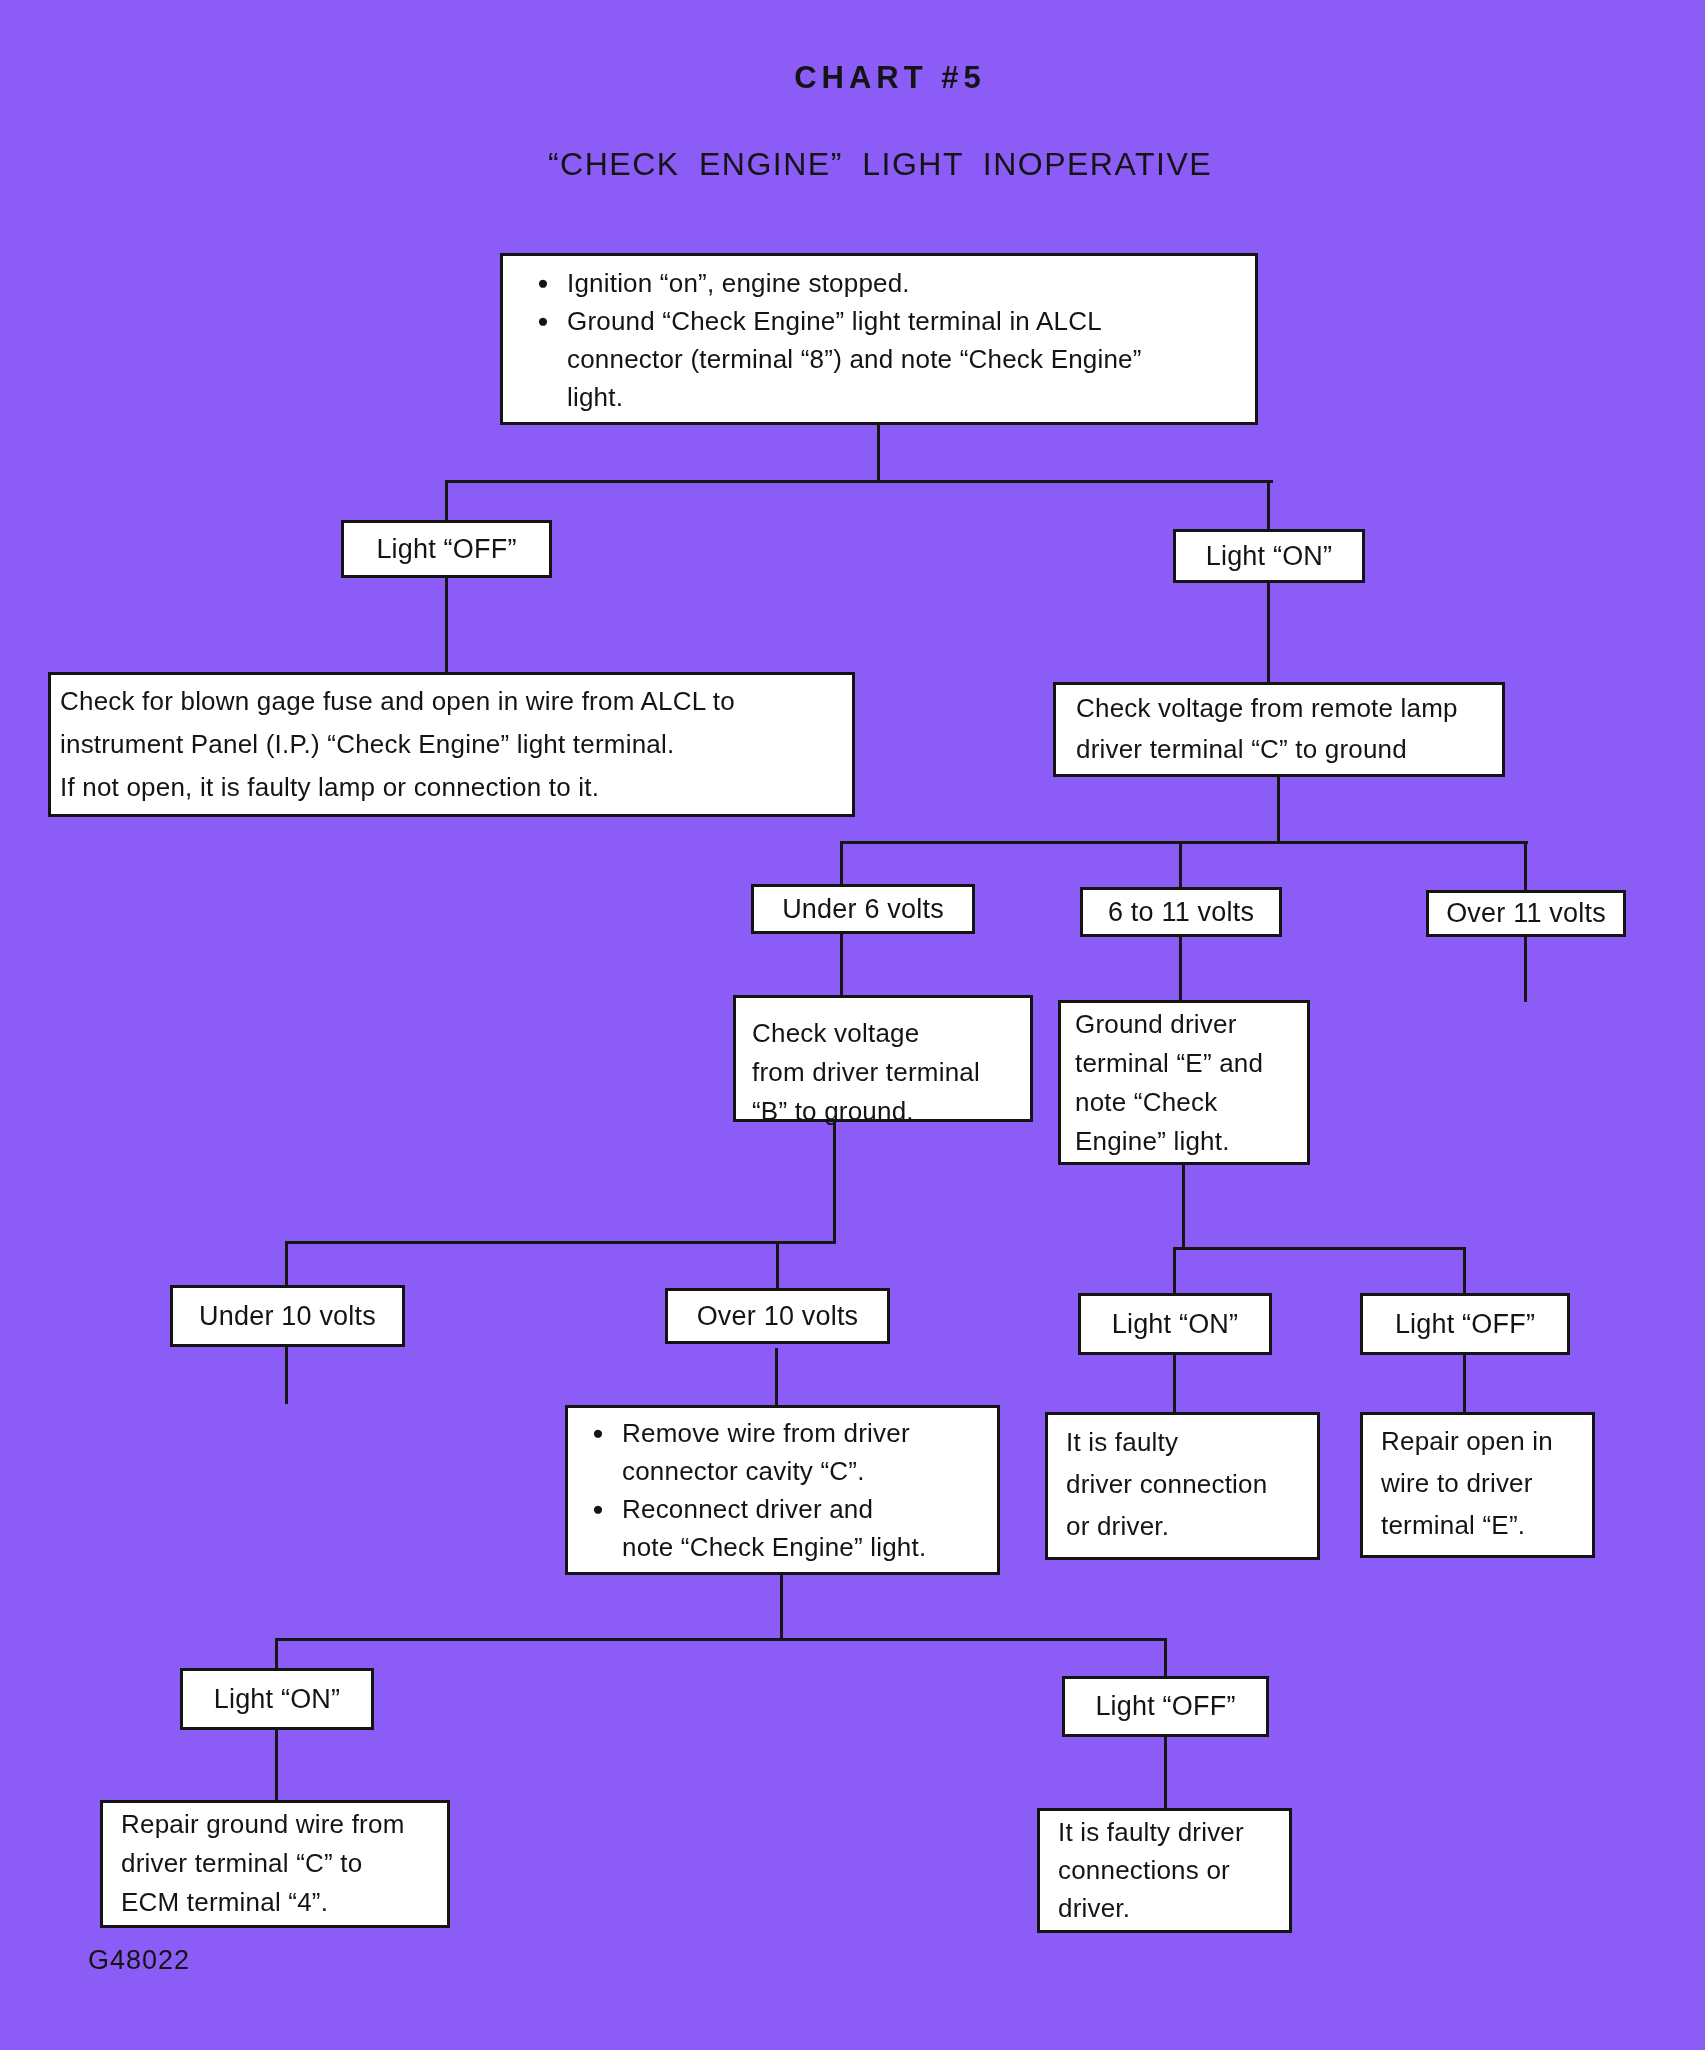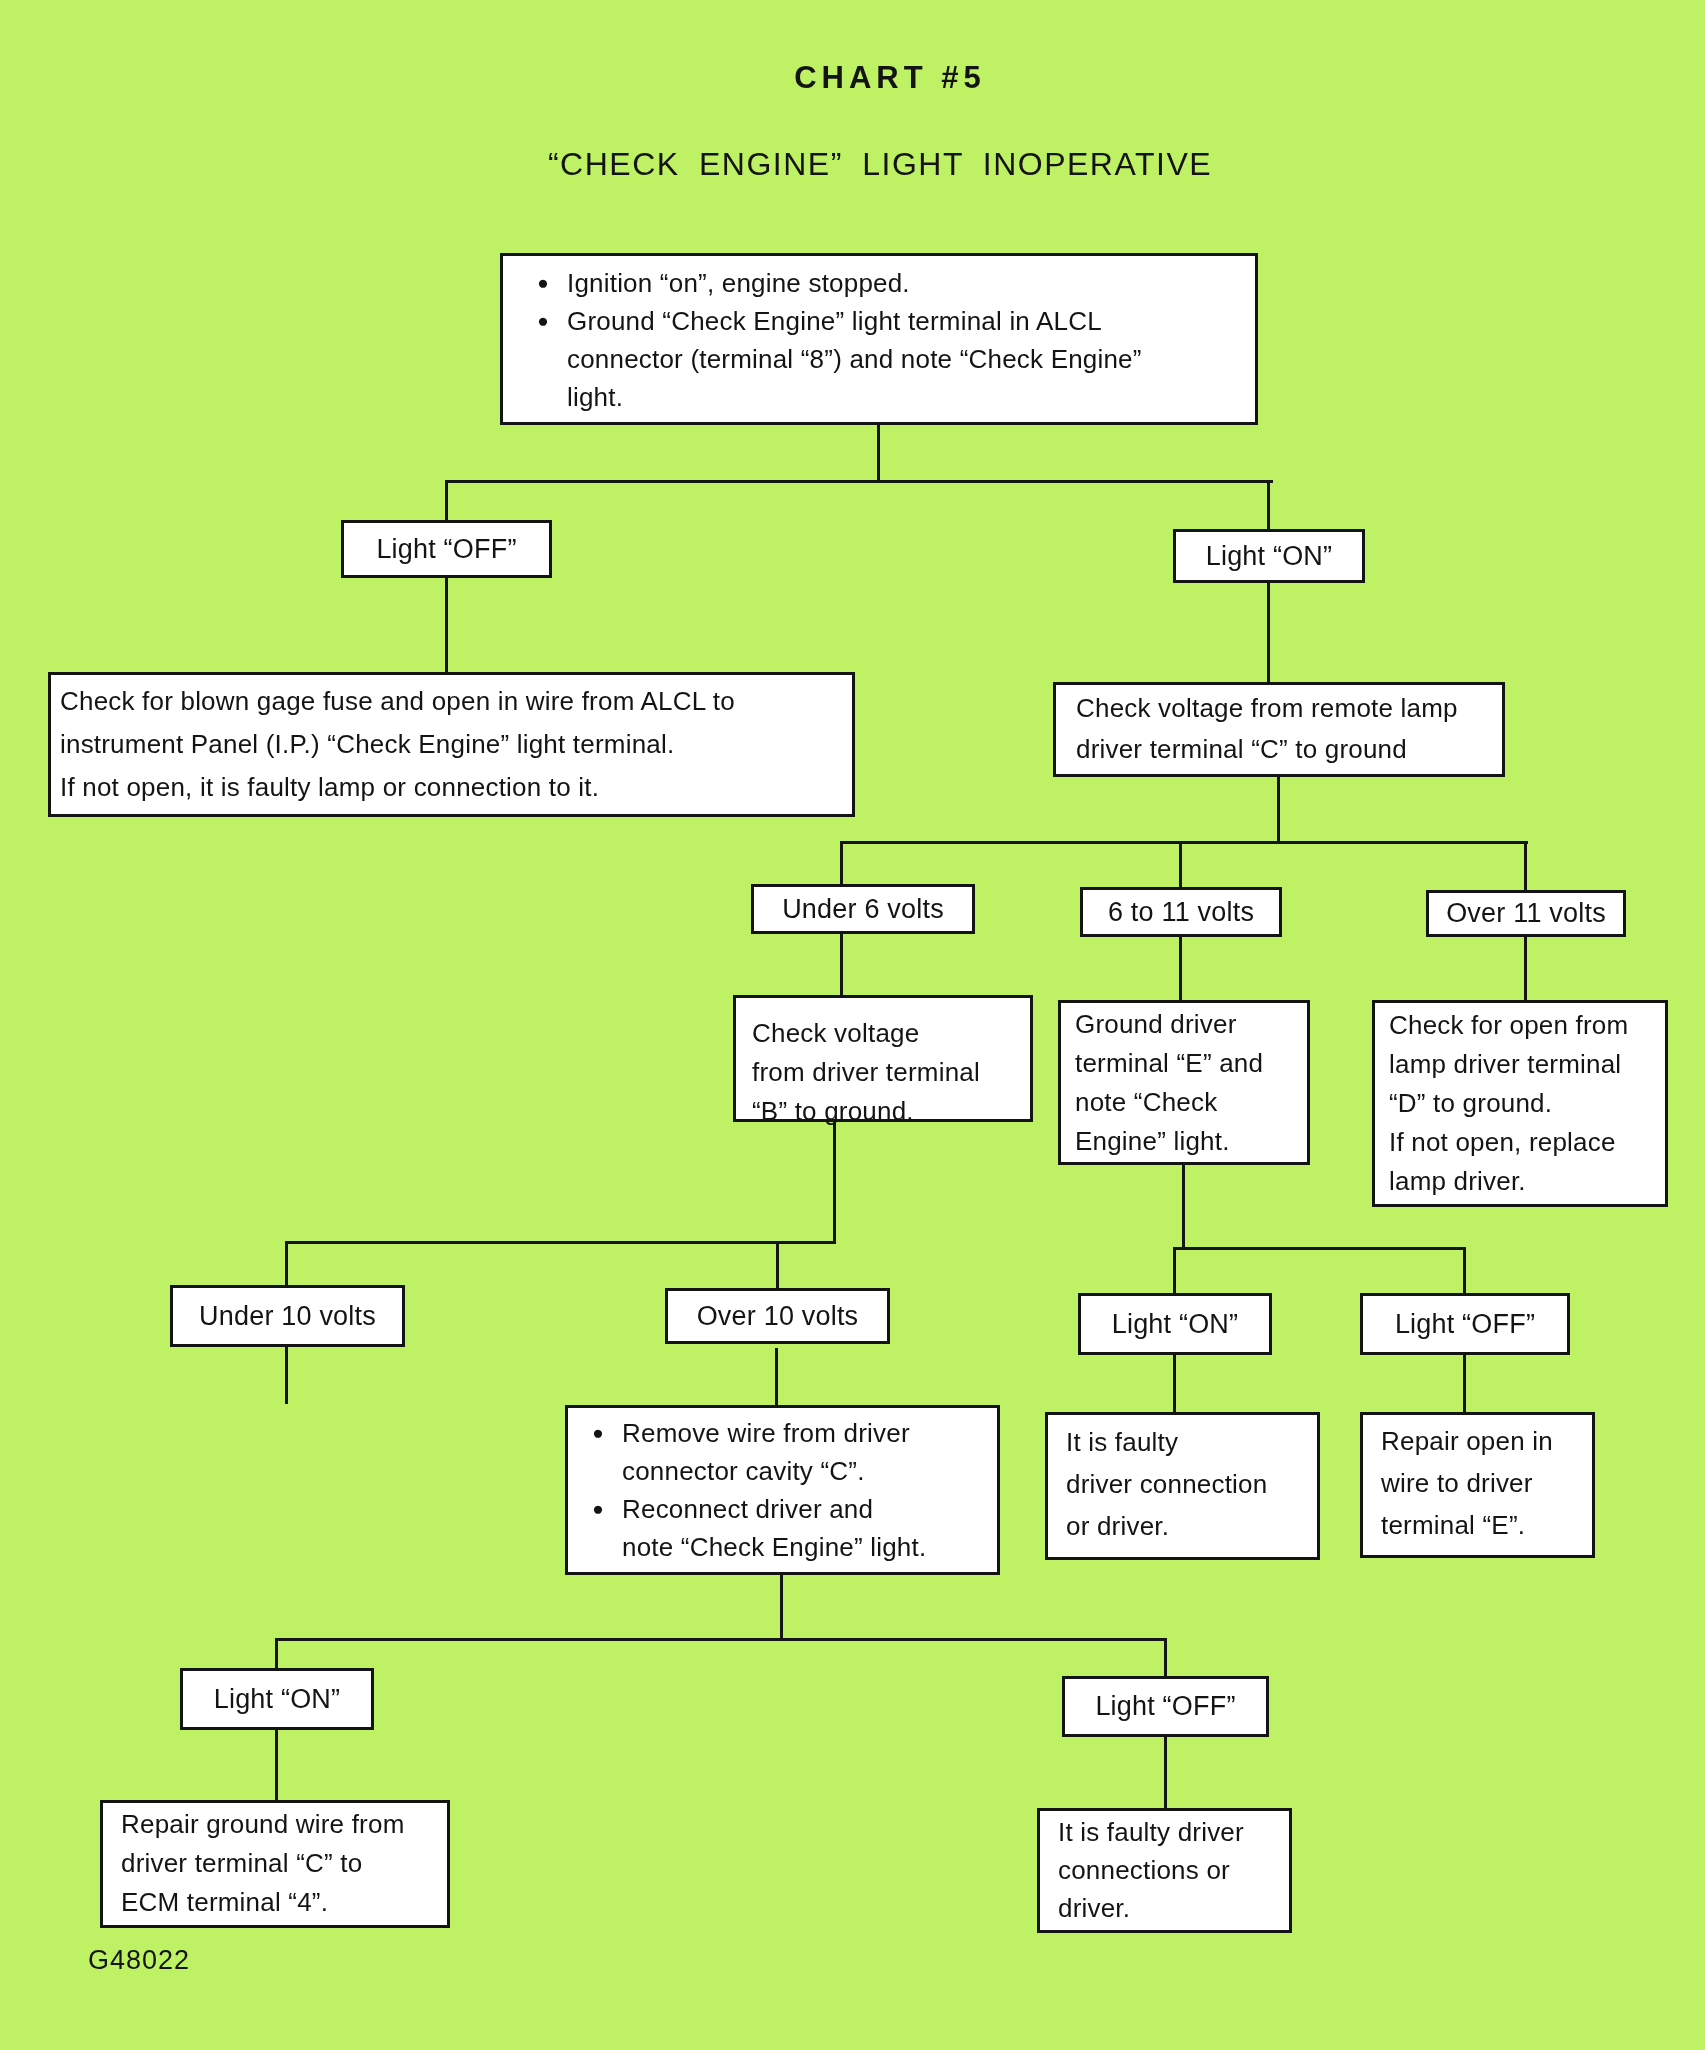--- a/index.html
+++ b/index.html
@@ -1,17 +1,17 @@
 <!DOCTYPE html>
 <html><head>
 <meta charset="utf-8">
 <style>
   html,body { margin:0; padding:0; background:#ffffff; }
   .page {
-    position:relative; width:1705px; height:2050px; background:#bef264;
+    position:relative; width:1705px; height:2050px; background:#8b5cf6;
     font-family:"Liberation Sans", sans-serif; color:#141414; overflow:hidden;
   }
   .title {
     position:absolute; left:640px; top:60px; width:500px; text-align:center;
     font-size:31px; font-weight:700; letter-spacing:5px;
   }
   .subtitle {
     position:absolute; left:430px; top:146px; width:900px; text-align:center;
     font-size:32px; letter-spacing:1.5px; word-spacing:9px;
   }
@@ -102,25 +102,20 @@
 
   <div class="box ml" style="left:685px;top:995px;width:300px;height:127px;padding:16px 16px;line-height:39px;margin-left:48px;">Check voltage
 from driver terminal
 “B” to ground.</div>
 
   <div class="box ml" style="left:1058px;top:1000px;width:252px;height:165px;padding:2px 14px;line-height:39px;">Ground driver
 terminal “E” and
 note “Check
 Engine” light.</div>
 
-  <div class="box ml" style="left:1372px;top:1000px;width:296px;height:207px;padding:3px 14px;line-height:39px;">Check for open from
-lamp driver terminal
-“D” to ground.
-If not open, replace
-lamp driver.</div>
 
   <div class="box lbl" style="left:170px;top:1285px;width:235px;height:62px;">Under 10 volts</div>
 
   <div class="box lbl" style="left:665px;top:1288px;width:225px;height:56px;">Over 10 volts</div>
 
   <div class="box lbl" style="left:1078px;top:1293px;width:194px;height:62px;">Light “ON”</div>
 
   <div class="box lbl" style="left:1360px;top:1293px;width:210px;height:62px;">Light “OFF”</div>
 
 

